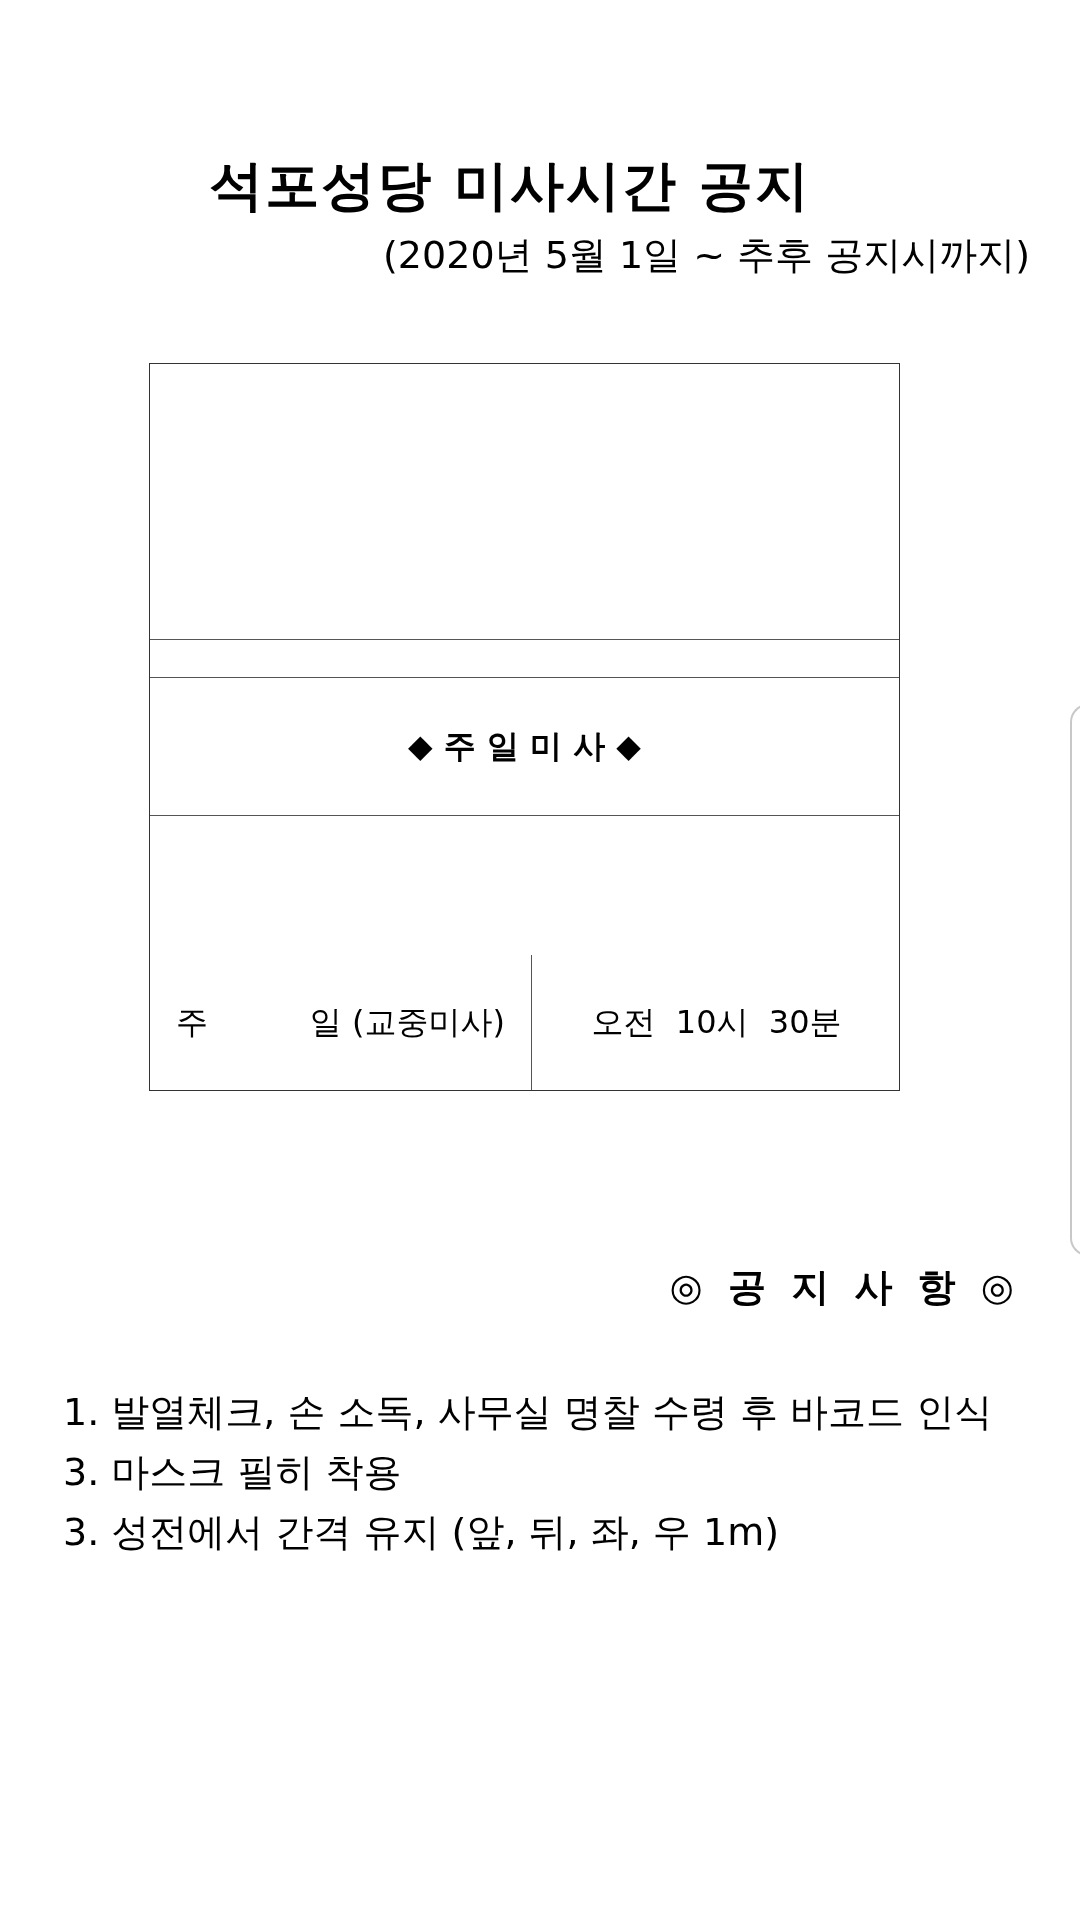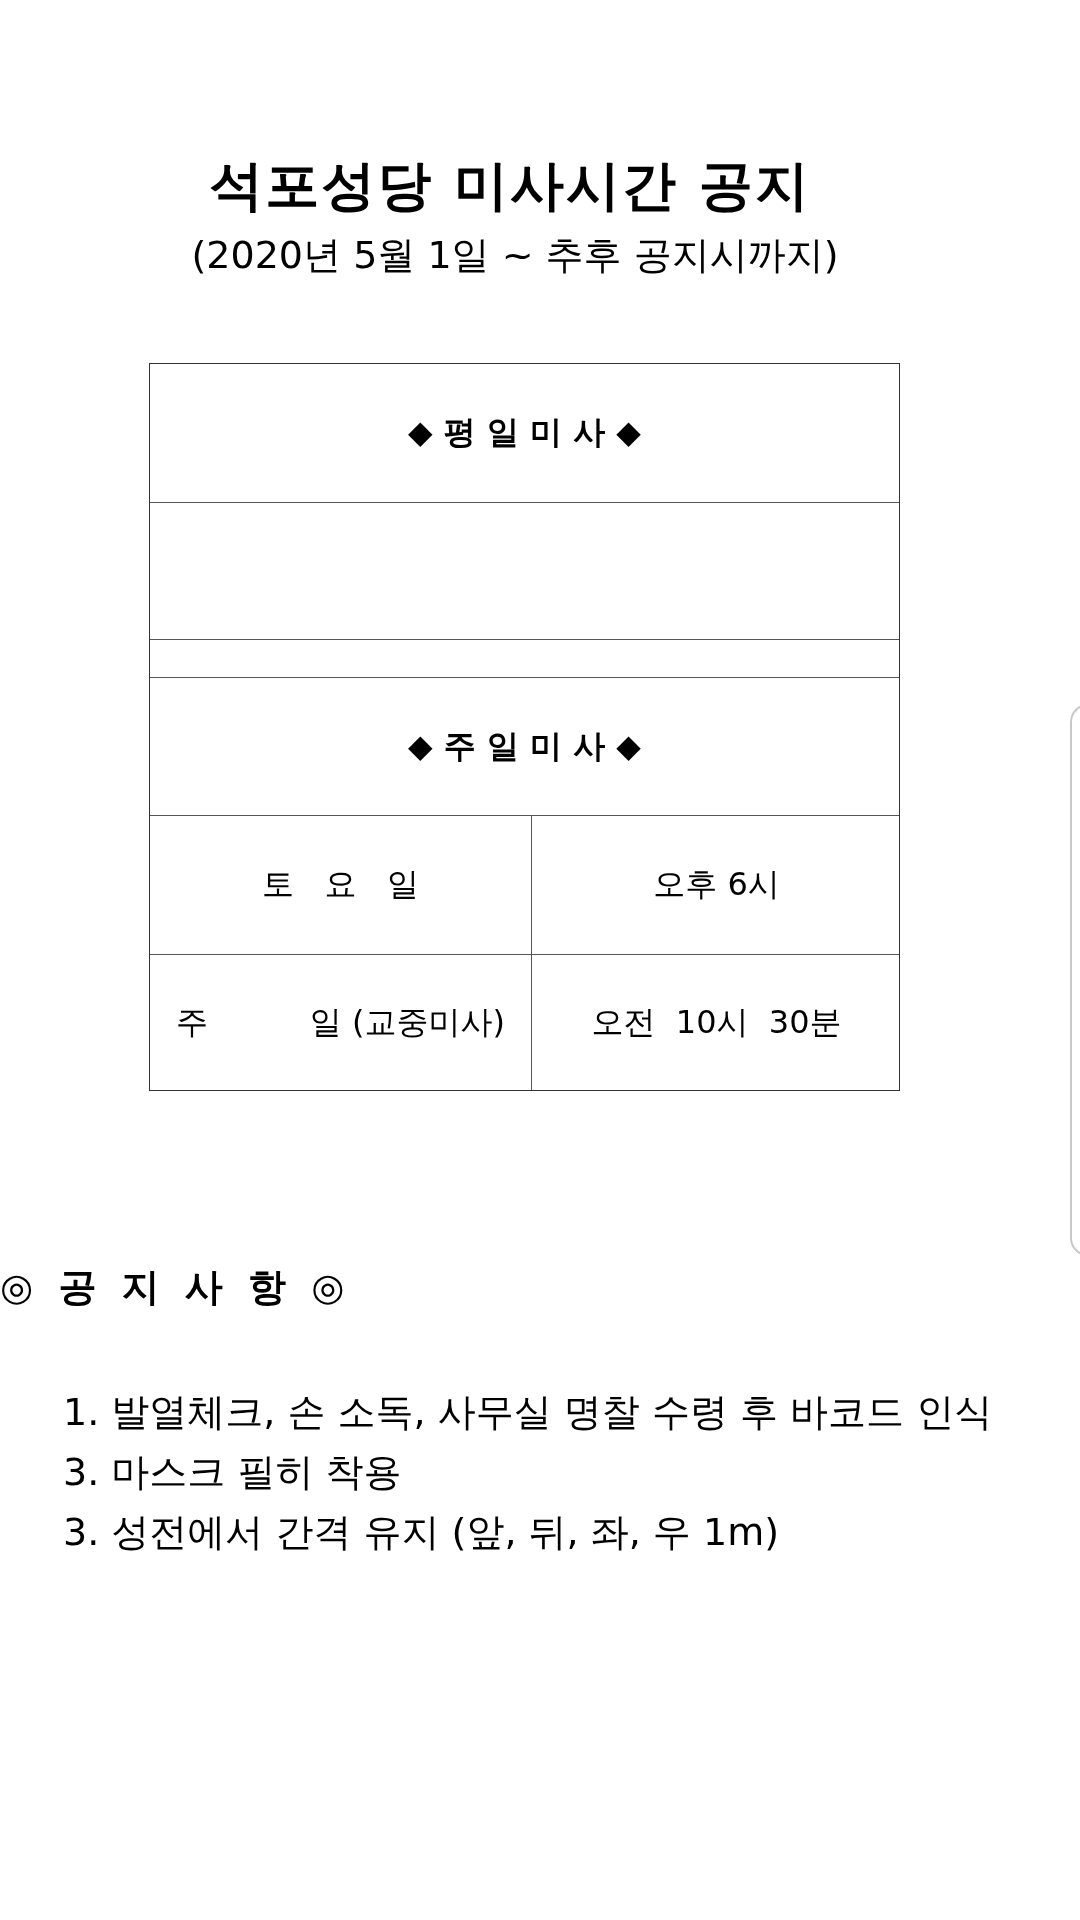--- a/index.html
+++ b/index.html
@@ -1,46 +1,41 @@
 <!DOCTYPE html>
 <html><head>
 <meta charset="utf-8">
 <style>
   html,body{margin:0;padding:0;}
   body{width:1080px;height:1920px;background:#ffffff;position:relative;overflow:hidden;font-family:"DejaVu Sans","Liberation Sans",sans-serif;color:#000;}
   .title{position:absolute;left:0;width:1020px;top:150px;text-align:center;font-size:54px;font-weight:bold;letter-spacing:2px;}
-  .subtitle{position:absolute;left:0;width:1030px;top:230px;text-align:center;font-size:38px;}
+  .subtitle{position:absolute;left:0;width:1030px;top:230px;text-align:right;font-size:38px;}
   .tbl{position:absolute;left:149px;top:363px;width:751px;height:728px;border:1.5px solid #333;box-sizing:border-box;}
   .row{position:absolute;left:0;width:100%;border-bottom:1.5px solid #555;box-sizing:border-box;}
   .row.last{border-bottom:none;}
   .hdr{display:flex;align-items:center;justify-content:center;font-size:32px;font-weight:bold;}
   .cell{position:absolute;top:0;height:100%;display:flex;align-items:center;font-size:32px;}
   .cl{left:0;width:382px;border-right:1.5px solid #555;box-sizing:border-box;justify-content:center;}
   .cr{left:382px;width:369px;justify-content:center;}
-  .notice-h{position:absolute;left:0;width:1020px;top:1262px;text-align:left;font-size:38px;font-weight:bold;letter-spacing:6px;}
+  .notice-h{position:absolute;left:0;width:1020px;top:1262px;text-align:right;font-size:38px;font-weight:bold;letter-spacing:6px;}
   .list{position:absolute;left:55px;top:1374px;margin:8px;padding:0;list-style:none;font-size:38px;}
   .list li{height:60px;line-height:60px;white-space:nowrap;}
   .edge{position:absolute;left:1070px;top:704px;width:30px;height:552px;border:2px solid #c8c8c8;border-right:none;border-radius:18px 0 0 18px;box-sizing:border-box;background:#fff;}
 </style>
 </head>
 <body>
 
 <div class="title">석포성당 미사시간 공지</div>
 <div class="subtitle">(2020년  5월  1일 ~ 추후  공지시까지)</div>
 
 <div class="tbl">
-  <div class="row hdr" style="top:0;height:139px;">◆ 평  일  미  사 ◆</div>
   <div class="row" style="top:139px;height:137px;">
   </div>
   <div class="row" style="top:276px;height:38px;"></div>
   <div class="row hdr" style="top:314px;height:138px;">◆   주  일  미  사 ◆</div>
-  <div class="row" style="top:452px;height:139px;">
-    <div class="cell cl" style="white-space:pre;">토   요   일</div>
-    <div class="cell cr">오후 6시</div>
-  </div>
   <div class="row last" style="top:591px;height:135px;">
     <div class="cell cl" style="white-space:pre;">주          일 (교중미사)</div>
     <div class="cell cr" style="white-space:pre;">오전  10시  30분</div>
   </div>
 </div>
 
 <div class="notice-h">◎ 공 지 사 항 ◎</div>
 <ul class="list">
   <li>1. 발열체크, 손 소독, 사무실 명찰 수령 후 바코드 인식</li>
   <li>3. 마스크 필히 착용</li>

